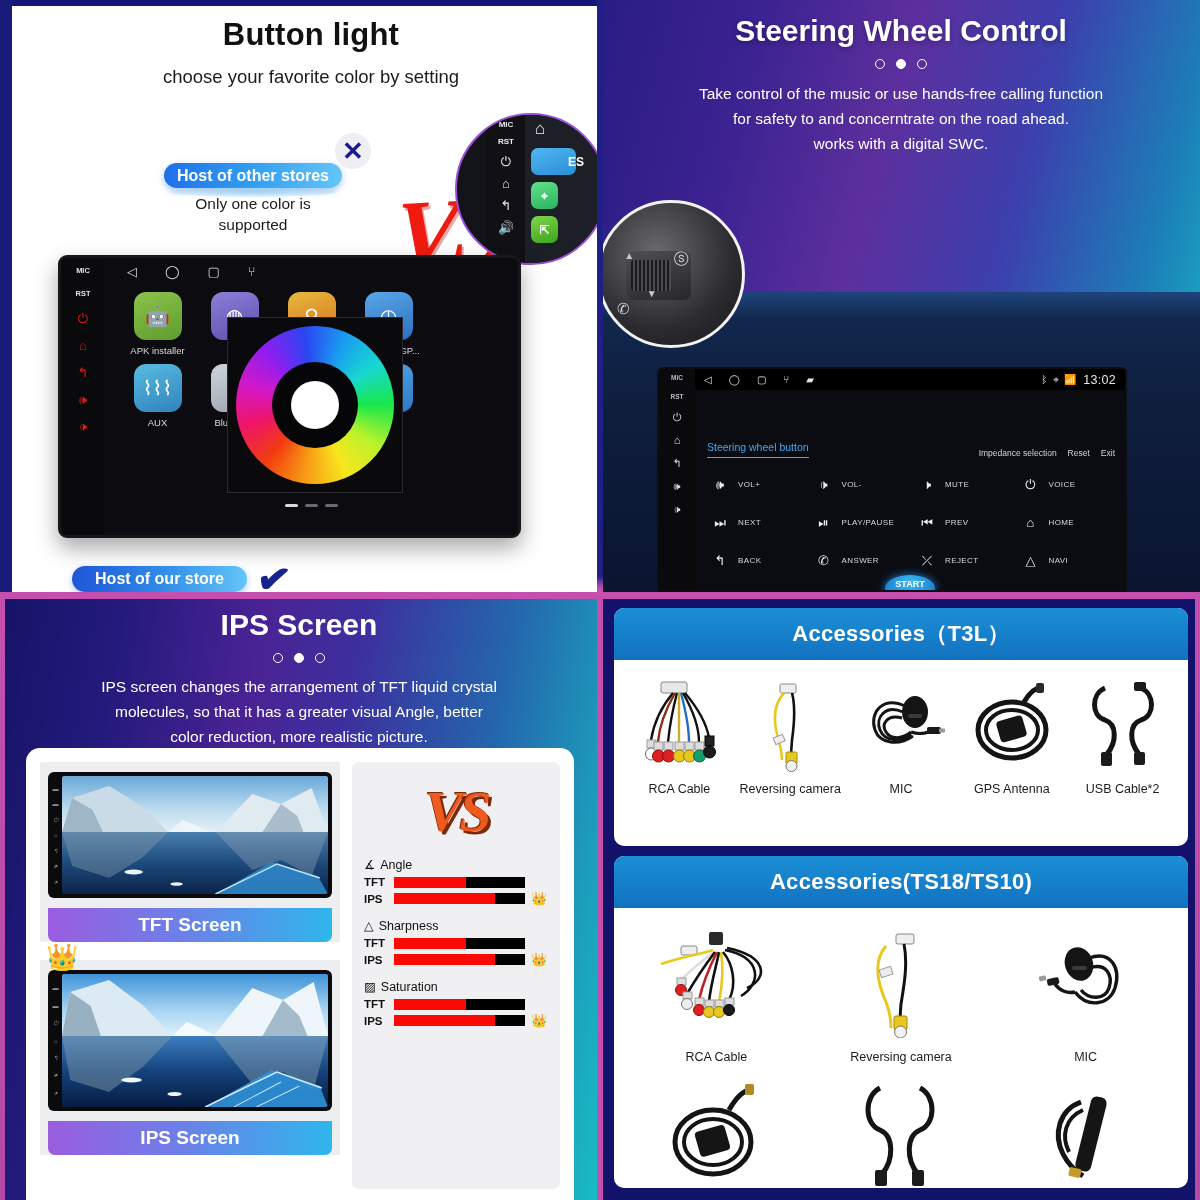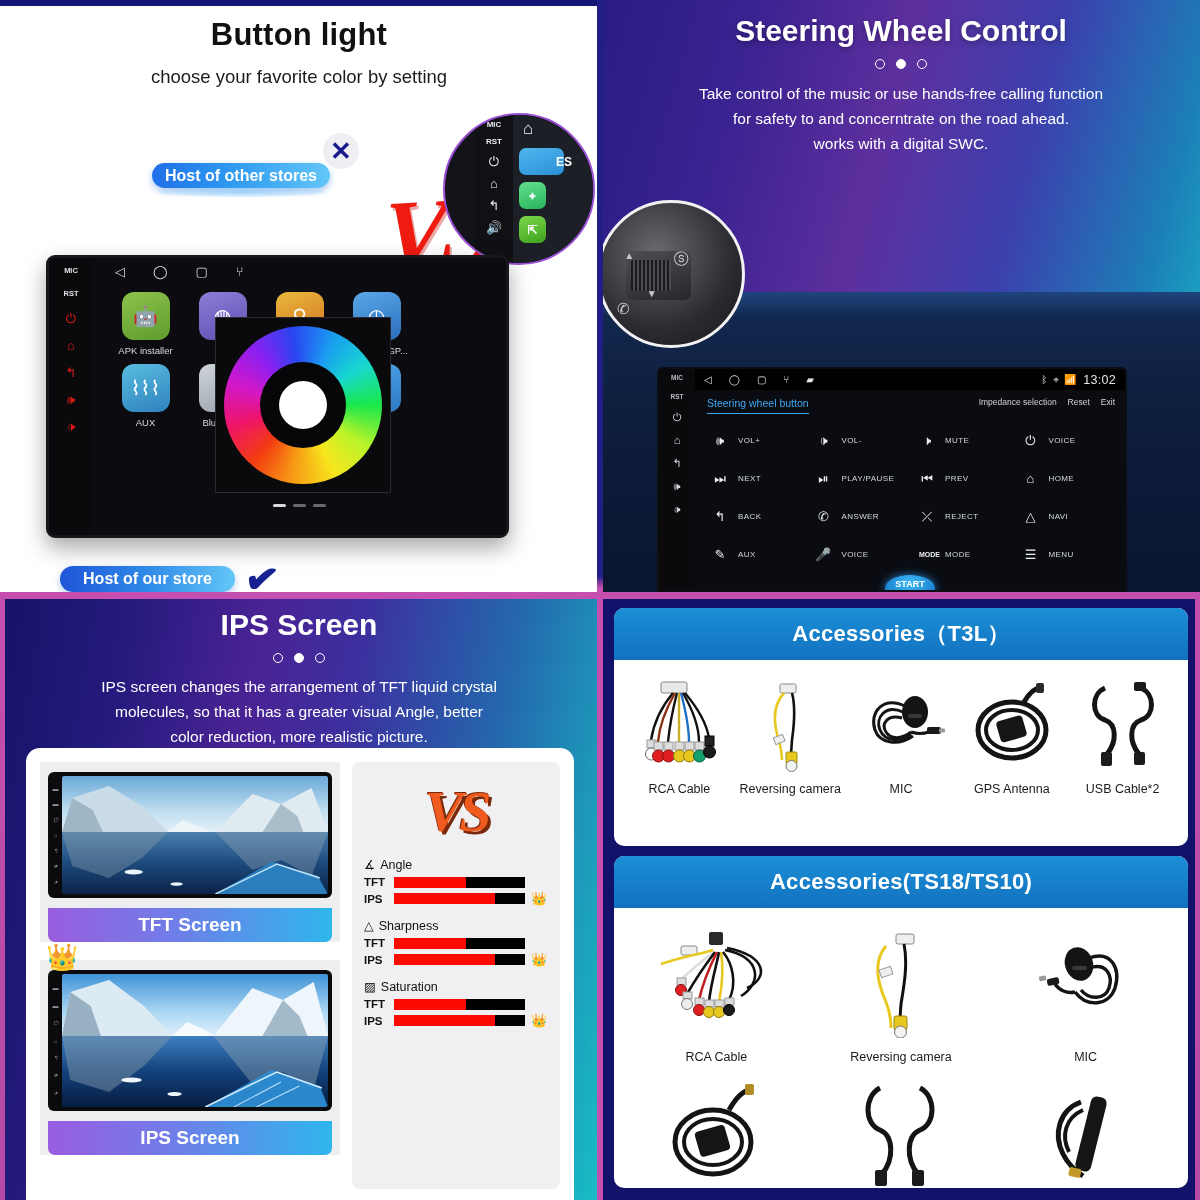--- a/index.html
+++ b/index.html
@@ -5,21 +5,21 @@
   * { box-sizing: border-box; margin: 0; padding: 0; }
   html, body { width: 1200px; height: 1200px; overflow: hidden; }
   body {
     font-family: "Liberation Sans", sans-serif;
     background: #14146e;
   }
   .page { position: relative; width: 1200px; height: 1200px; background:#1a1a7a; }
 
   
   .panel { position: absolute; overflow: hidden; }
-  #panel-button-light   { left: 0;    top: 0;   width: 598px; height: 592px; background:#fff; border-top:6px solid #161679; }
+  #panel-button-light   { left: 12px;    top: 0;   width: 598px; height: 592px; background:#fff; border-top:6px solid #161679; }
   #panel-swc            { left: 602px;top: 0;   width: 598px; height: 592px; }
   #panel-ips            { left: 0;    top: 598px; width: 598px; height: 602px; }
   #panel-accessories    { left: 602px;top: 598px; width: 598px; height: 602px; background:#12126b; }
 
   
   .sep { position:absolute; background: linear-gradient(90deg,#c44fae,#d45bbd,#c44fae); z-index:40; }
   #sep-vert { left:597px; top:0; width:6px; height:1200px;
               background: linear-gradient(180deg,#201f86 0%,#201f86 48%,#c44fae 49%,#c44fae 100%); }
   #sep-horz { left:0; top:592px; width:1200px; height:7px; background:#c44fae; }
   #sep-left-edge { left:0; top:592px; width:5px; height:608px; background: linear-gradient(180deg,#c44fae,#b44aa6); }
@@ -141,21 +141,21 @@
   .swc-unit { position:absolute; left:55px; bottom:0px; width:470px; height:225px; background:#060608;
           border-radius:6px 6px 0 0; overflow:hidden; border:2px solid #0d0d12; }
   .swc-side{ position:absolute; left:0; top:0; width:36px; height:100%; background:#0a0a0d;
           display:flex; flex-direction:column; align-items:center; padding-top:5px; gap:12px;}
   .swc-side .lab{ color:#b9b9c0; font-size:6.5px; font-weight:bold;}
   .swc-side .g{ color:#d7d7de; font-size:11px; line-height:1;}
   .swc-screen{ position:absolute; left:36px; top:0; right:0; bottom:0; background:#0a0c12;}
   .swc-status{ height:21px; background:#000; display:flex; align-items:center; padding:0 9px; color:#e6e6ea; font-size:10px; gap:17px;}
   .swc-status .right{ margin-left:auto; display:flex; align-items:center; gap:6px; }
   .swc-status .clock{ font-size:12.5px; letter-spacing:.3px;}
-  .swc-head{ display:flex; align-items:flex-start; padding:7px 10px 0 12px; }
+  .swc-head{ display:flex; align-items:flex-end; padding:7px 10px 0 12px;margin-top:44px; }
   .swc-tab{ color:#3fa9f5; font-size:10.5px; padding-bottom:4px; border-bottom:1.6px solid #3fa9f5; }
   .swc-actions{ margin-left:auto; display:flex; gap:11px; color:#d3d3da; font-size:8.5px; align-items:center;}
   .swc-grid{ display:grid; grid-template-columns: repeat(4,1fr); row-gap:0px; padding:7px 8px 0 8px;}
   .swc-btn{ display:flex; align-items:center; gap:10px; height:38px; padding-left:9px; }
   .swc-btn .gi{ color:#eceef2; font-size:13px; width:16px; text-align:center; line-height:1;}
   .swc-btn .tx{ color:#d7d9df; font-size:8px; letter-spacing:.4px;}
   .swc-start{ position:absolute; left:50%; transform:translateX(-50%); bottom:-11px; width:50px; height:26px;
           border-radius:50%; background:radial-gradient(circle at 50% 30%,#3bb6f5,#1478c8);
           color:#fff; font-size:9px; font-weight:bold; display:flex; align-items:flex-start; justify-content:center;
           padding-top:4px; box-shadow:0 0 9px rgba(40,150,240,.8);}
@@ -216,20 +216,24 @@
 <div class="page">
 
   <div class="panel" id="panel-button-light">
     <div class="p1-title">Button light</div>
     <div class="p1-sub">
       <div>choose your favorite color by setting</div>
     </div>
 
     <div class="x-mark">✕</div>
     <div class="pill-other">Host of other stores</div>
+    <div class="other-note">
+      <div>Only one color is</div>
+      <div>supported</div>
+    </div>
     <div class="vs-red">VS</div>
 
     <div class="zoom-bubble">
       <div class="bubble-sidebar">
         <span class="k">MIC</span>
         <span class="k">RST</span>
         <span class="g">⏻</span>
         <span class="g">⌂</span>
         <span class="g">↰</span>
         <span class="g">🔊</span>

